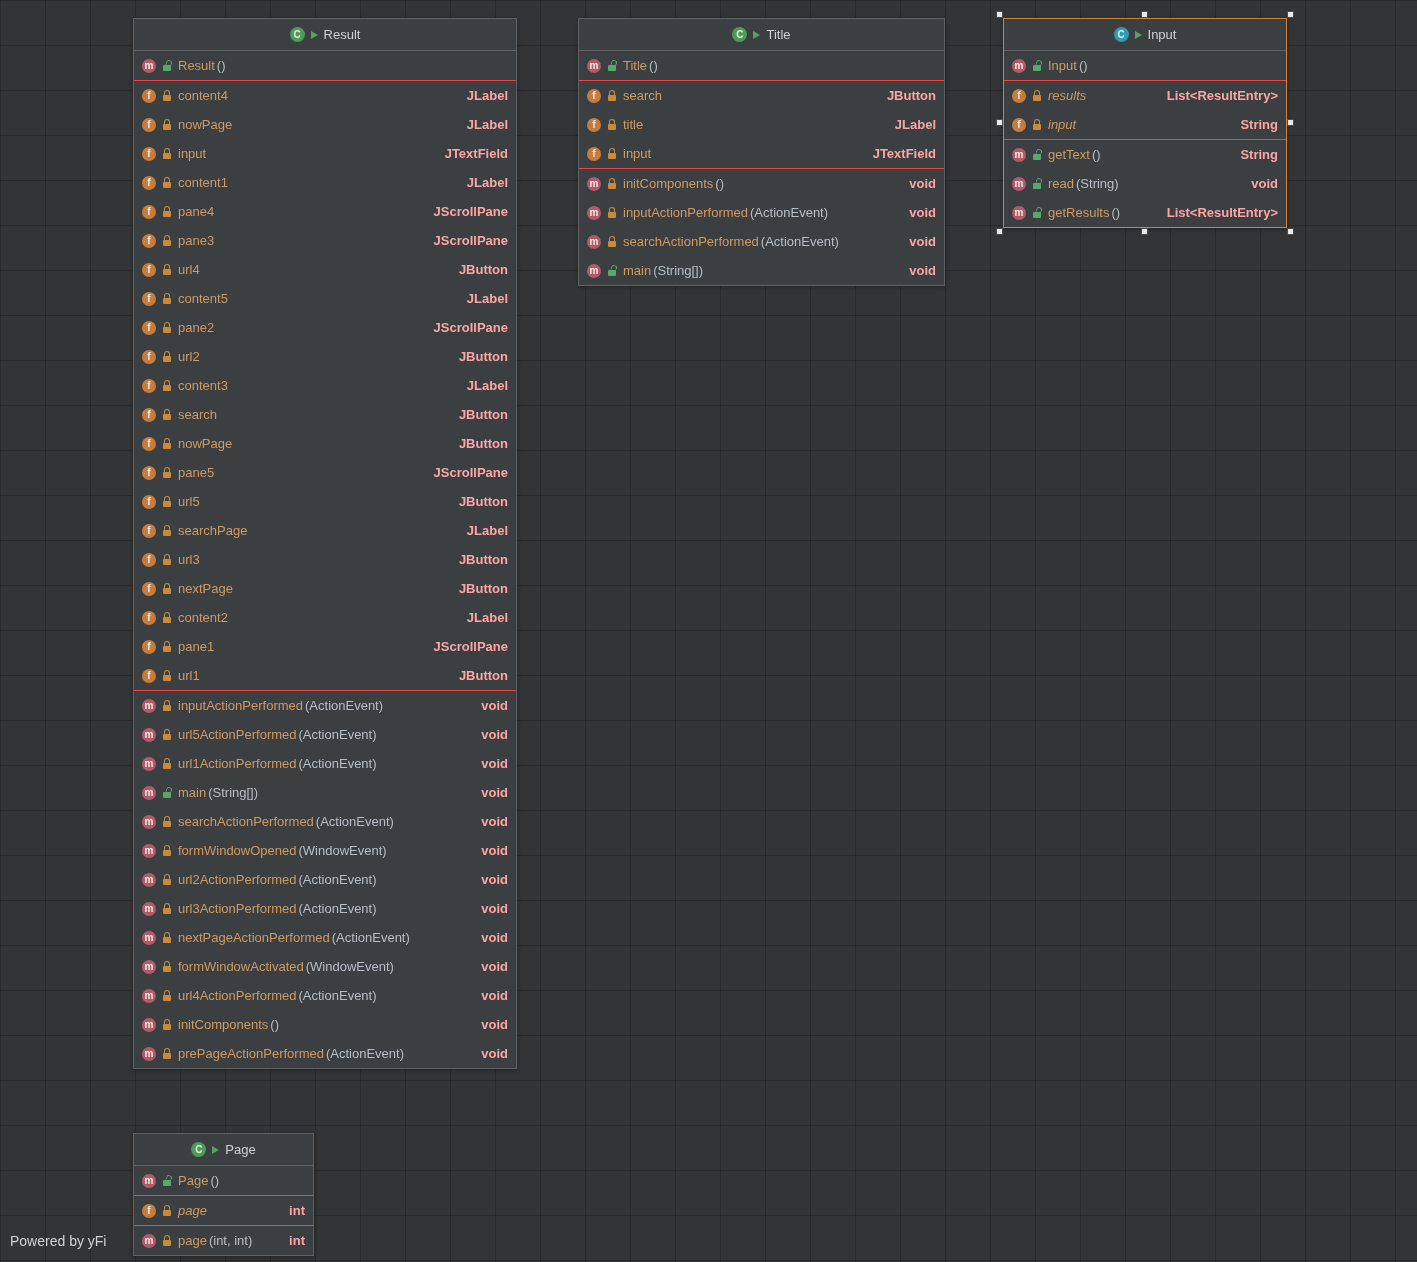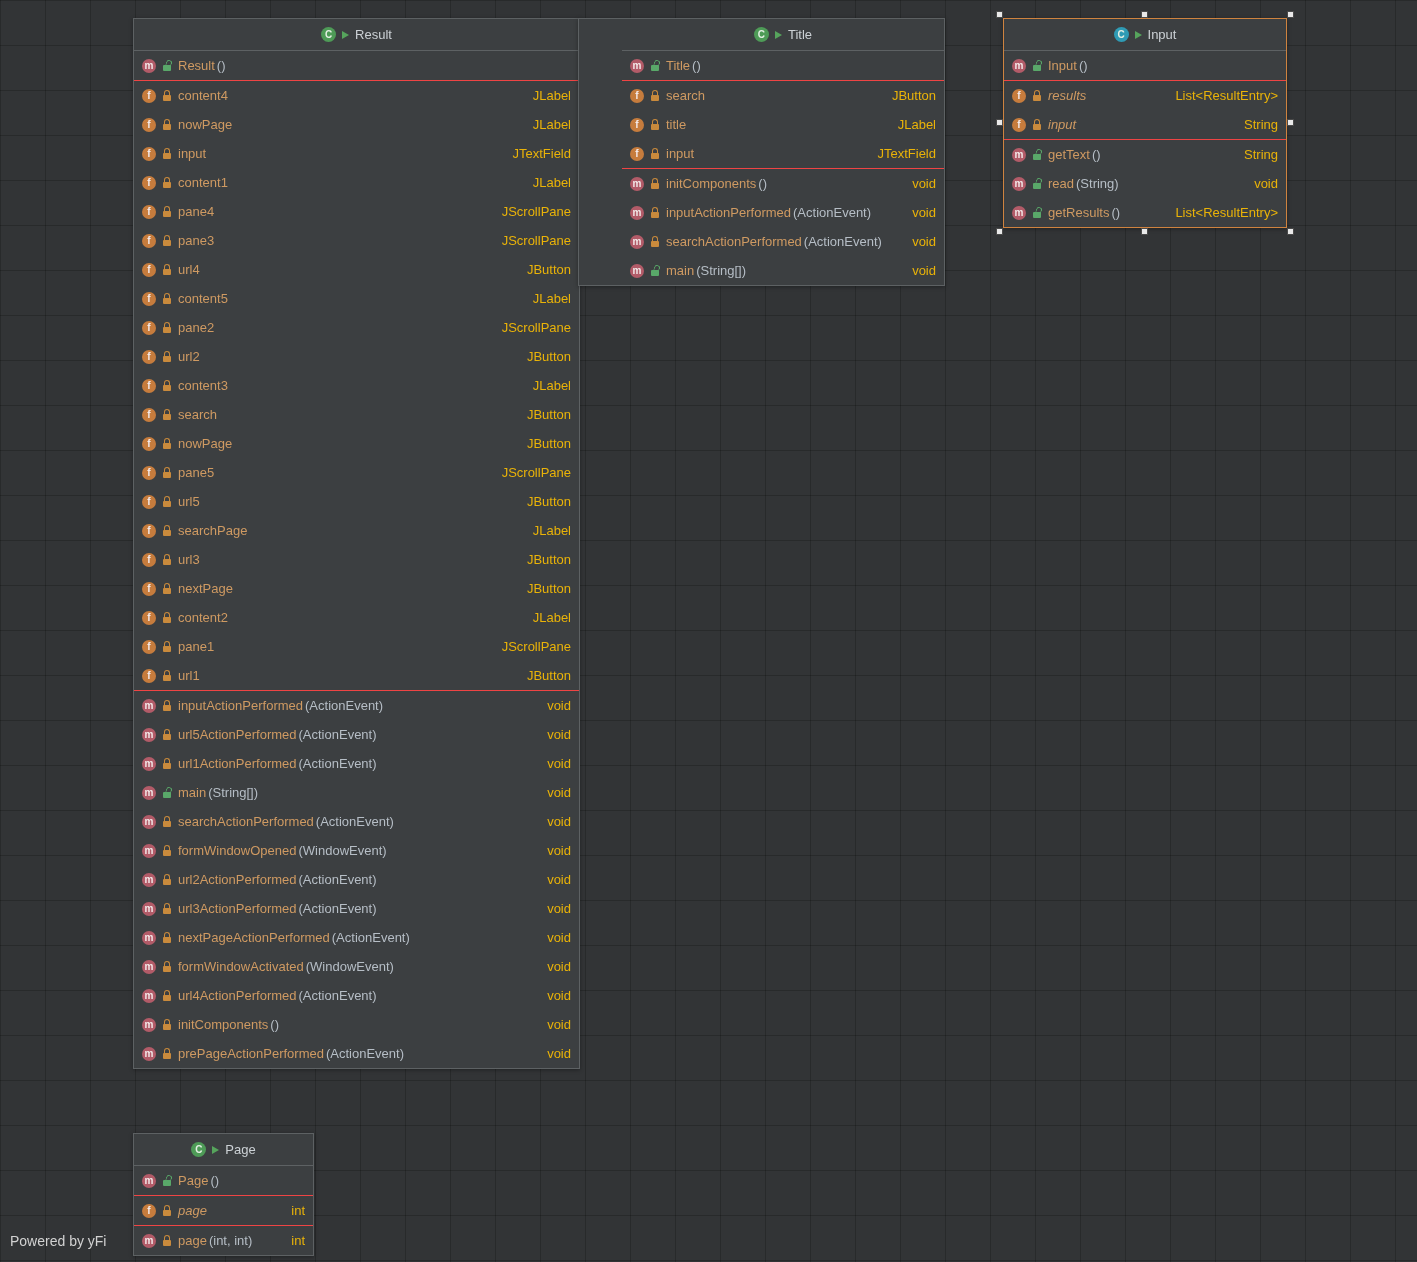--- a/index.html
+++ b/index.html
@@ -35,21 +35,21 @@
   }
   .section + .section{border-top:1px solid #ef4444;}
   .row{
     display:flex;align-items:center;
     height:29px;padding:0 8px;gap:6px;
     font-size:13px;white-space:nowrap;
   }
   .mname{color:#cf9a62;}
   .mname.italic{font-style:italic;}
   .mparams{color:#b6bec6;margin-left:-4px;}
-  .mtype{color:#eab308;margin-left:auto;padding-left:12px;}
+  .mtype{color:#fca5a5;margin-left:auto;padding-left:12px;font-weight:bold;}
   
   .micon{
     width:14px;height:14px;border-radius:50%;
     flex:0 0 14px;
     display:flex;align-items:center;justify-content:center;
     font-size:10px;font-weight:bold;color:#f3e9e9;line-height:1;
   }
   .micon.m{background:#b25b68;}
   .micon.m::after{content:"m";}
   .micon.f{background:#c67c3d;}
@@ -93,21 +93,21 @@
   .h-w{left:-8px;top:calc(50% - 4px);}  .h-e{right:-8px;top:calc(50% - 4px);}
   .h-sw{left:-8px;bottom:-8px;}  .h-s{left:calc(50% - 4px);bottom:-8px;}  .h-se{right:-8px;bottom:-8px;}
 </style>
 </head>
 <body>
 
 <div class="canvas">
 
   <div class="watermark">Powered by yFi</div>
 
-  <div class="uml-class" style="left:133px;top:18px;width:447px;">
+  <div class="uml-class" style="left:133px;top:18px;width:384px;">
     <div class="cls-header">
       <span class="cicon"></span>
       <span class="ctri"></span>
       <span class="cls-title">Result</span>
     </div>
     <div class="section">
 
         <div class="row">
           <span class="micon m"></span>
           <span class="vis public"></span>
@@ -366,21 +366,21 @@
         <div class="row">
           <span class="micon m"></span>
           <span class="vis private"></span>
           <span class="mname">prePageActionPerformed</span>
           <span class="mparams">(ActionEvent)</span>
           <span class="mtype">void</span>
         </div>
       </div>
   </div>
 
-  <div class="uml-class" style="left:578px;top:18px;width:367px;padding-left:43px;">
+  <div class="uml-class" style="left:578px;top:18px;width:367px;">
     <div class="cls-header">
       <span class="cicon"></span>
       <span class="ctri"></span>
       <span class="cls-title">Title</span>
     </div>
     <div class="section">
 
         <div class="row">
           <span class="micon m"></span>
           <span class="vis public"></span>

